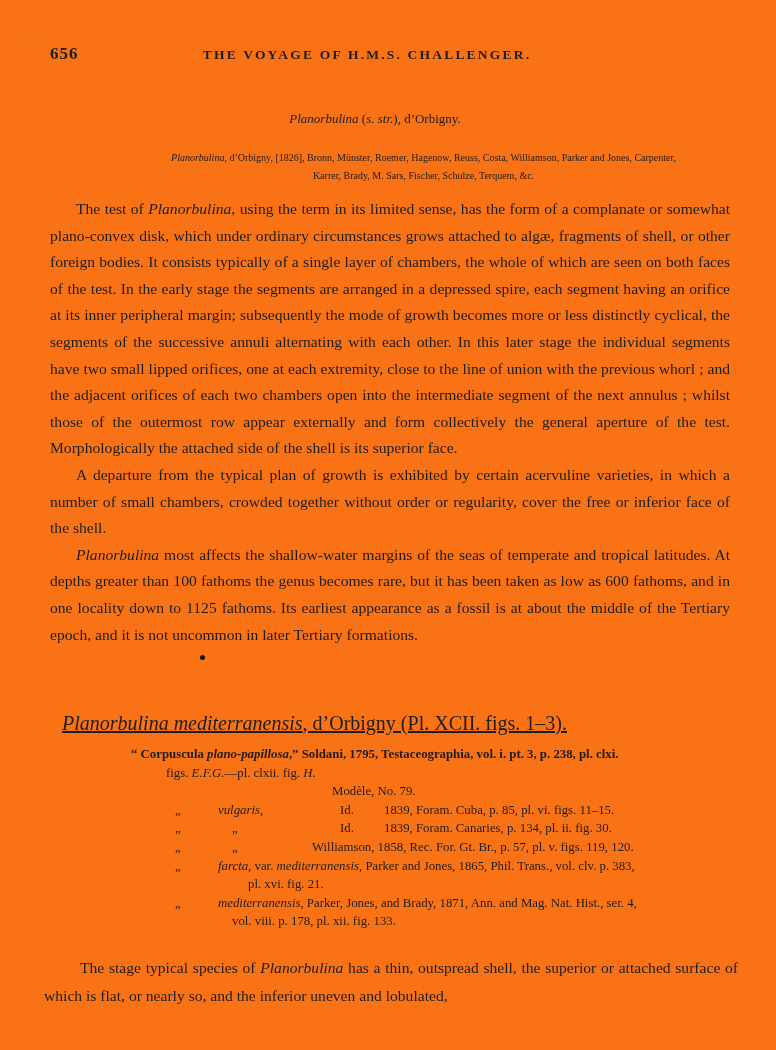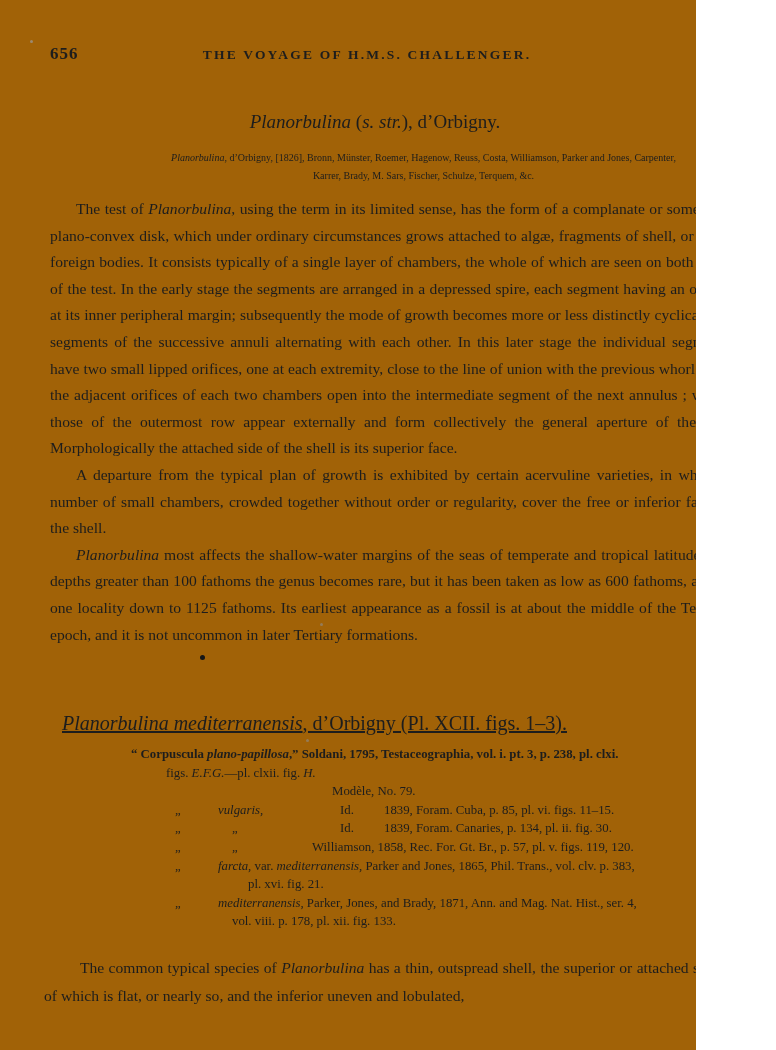--- a/index.html
+++ b/index.html
@@ -1,35 +1,35 @@
 <!DOCTYPE html>
 <html><head>
 <meta charset="utf-8">
 <style>
   html,body { margin:0; padding:0; background:#ffffff; }
   .page {
-    position:relative; width:696px; height:1050px;
-    background:#a16207; color:#1d1d1d; overflow:hidden;
+    position:relative; width:776px; height:1050px;
+    background:#f97316; color:#1d1d1d; overflow:hidden;
     font-family:"Liberation Serif", serif;
     -webkit-font-smoothing:antialiased;
   }
   .it { font-style:italic; }
 
   .runhead-num {
     position:absolute; left:50px; top:44px;
     font-size:17px; font-weight:bold; letter-spacing:1px;
   }
   .runhead-title {
     position:absolute; left:0; top:47px; width:700px; text-align:center;
     font-size:13.5px; font-weight:bold; letter-spacing:2.2px;padding-left:17px;
   }
 
   .genus-heading {
     position:absolute; top:111px; left:75px; width:600px; text-align:center;
-    font-size:19px;
+    font-size:13px;
   }
   .genus-syn {
     position:absolute; top:149px; left:128px; width:515px; text-align:center;
     font-size:10px; line-height:17.6px;margin-left:38px;
   }
 
   .body-text {
     position:absolute; top:196px; left:50px; width:680px;
     font-size:15.6px; line-height:26.6px; text-align:justify;
   }
@@ -132,16 +132,16 @@
       <div class="syn-line">
         <span class="syn-seg" style="left: 175px;"><span>„</span></span>
         <span class="syn-seg" style="left: 218px;"><span class="it">mediterranensis</span><span>, Parker, Jones, and Brady, 1871, Ann. and Mag. Nat. Hist., ser. 4,</span></span>
       </div>
       <div class="syn-line">
         <span class="syn-seg" style="left: 232px;"><span>vol. viii. p. 178, pl. xii. fig. 133.</span></span>
       </div>
     </div>
 
   <div class="closing">
-    <p><span>The common typical species of </span><span class="it">Planorbulina</span><span> has a thin, outspread shell, the superior or attached surface of which is flat, or nearly so, and the inferior uneven and lobulated,</span></p>
+    <p><span>The stage typical species of </span><span class="it">Planorbulina</span><span> has a thin, outspread shell, the superior or attached surface of which is flat, or nearly so, and the inferior uneven and lobulated,</span></p>
   </div>
 
 </div>
 
 </body></html>

